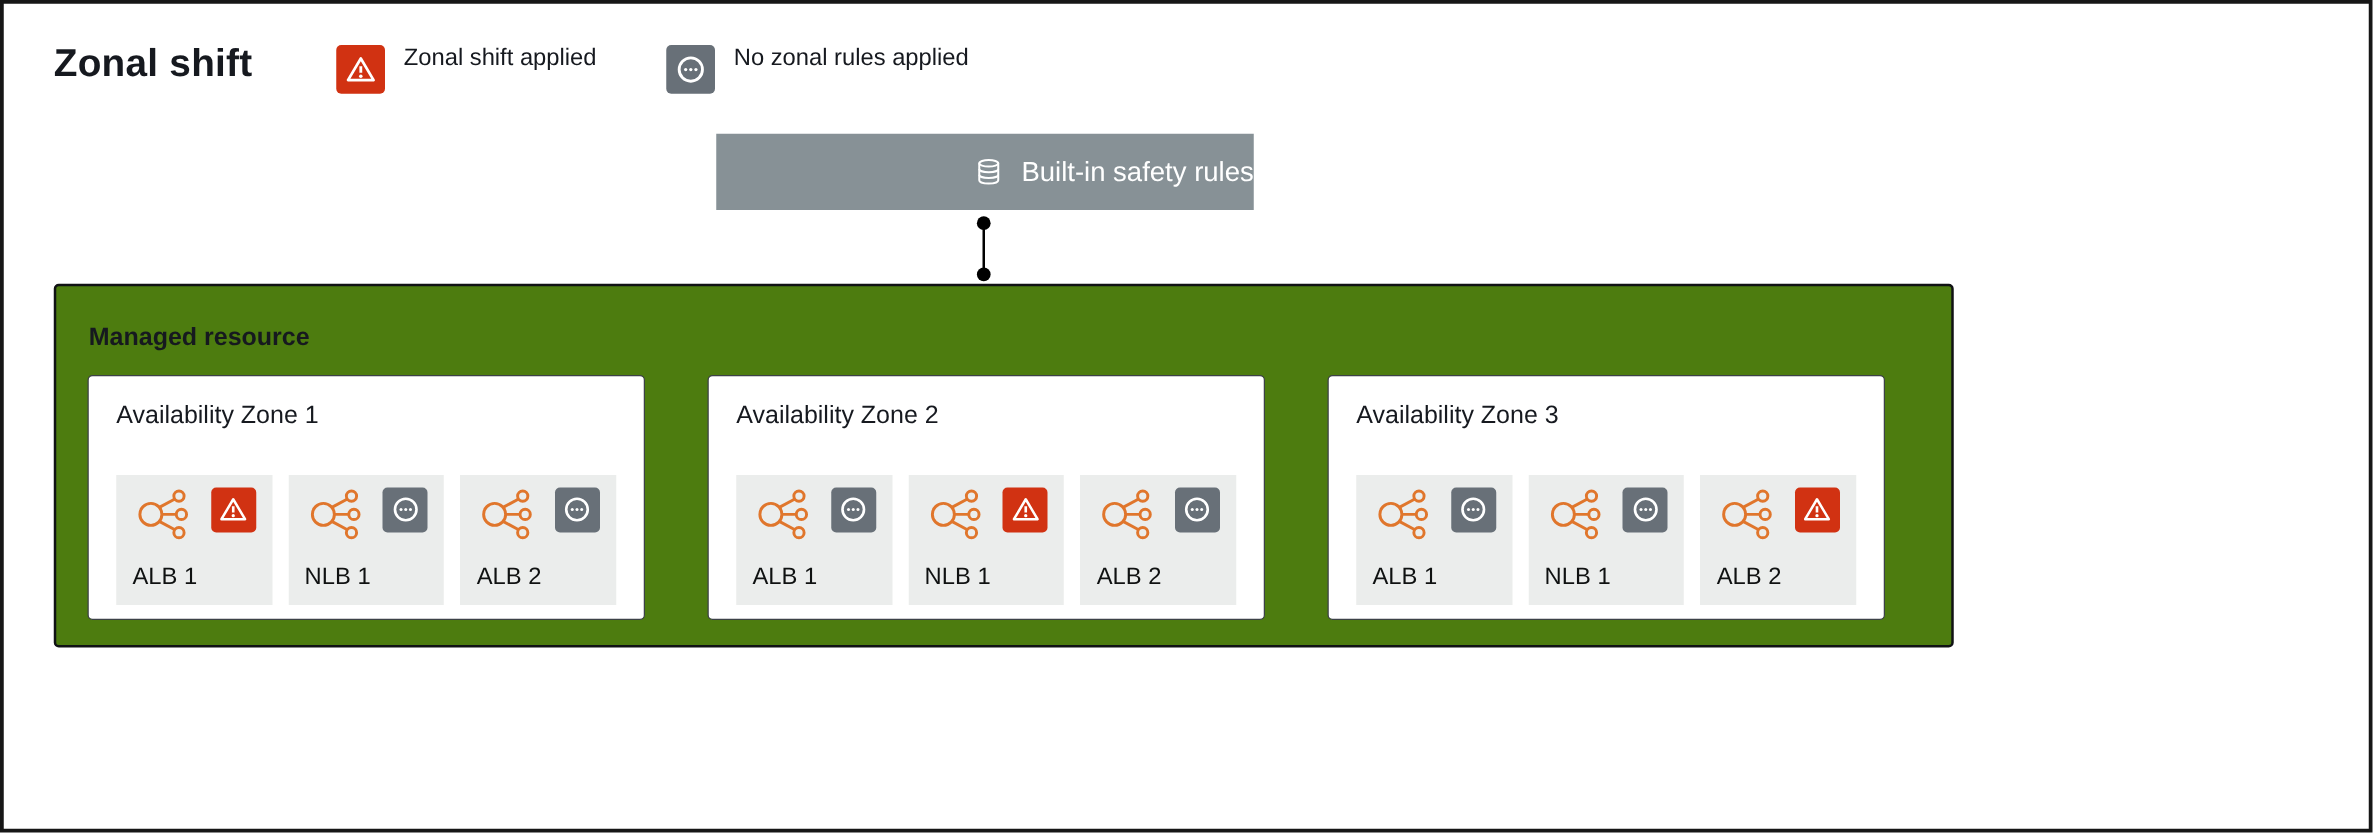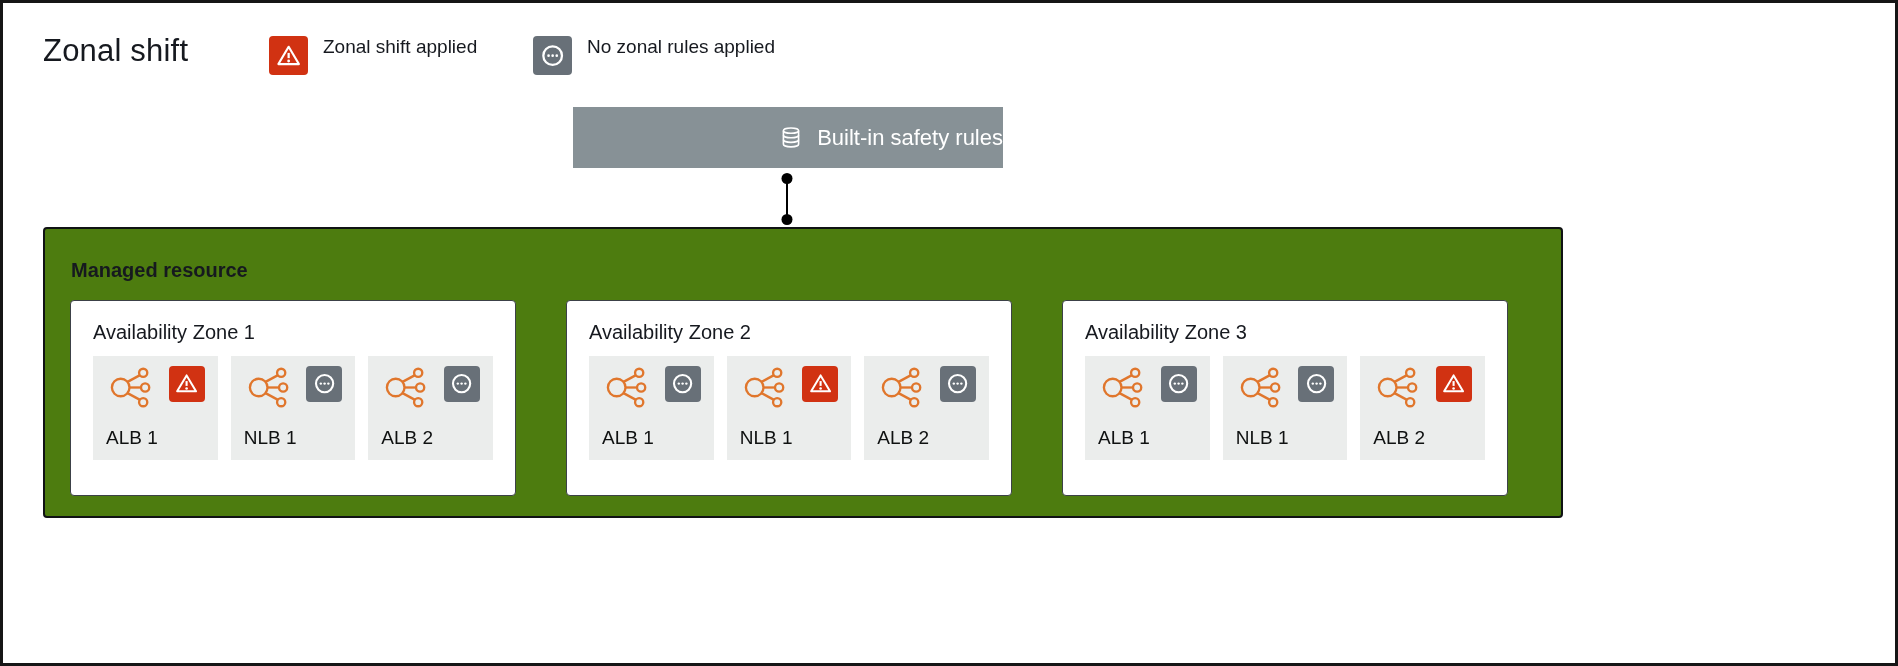--- a/index.html
+++ b/index.html
@@ -5,21 +5,21 @@
   :root{
     --c-applied:#d13212;
     --c-none:#687078;
     --c-safety:#879196;
     --c-lb:#e0762c;
   }
   *{box-sizing:border-box;margin:0;padding:0}
   body{font-family:"Liberation Sans",sans-serif;background:#fff;color:#16191f}
   .canvas{position:relative;width:1898px;height:666px;background:#fff;border:3px solid #161616;overflow:hidden}
 
-  .page-title{position:absolute;left:40px;top:30px;font-size:31px;font-weight:400;letter-spacing:.2px}
+  .page-title{position:absolute;left:40px;top:30px;font-size:31px;font-weight:700;letter-spacing:.2px}
 
   .legend-item{position:absolute;top:33px;display:flex;align-items:flex-start;gap:15px;height:40px}
   .legend-item.applied{left:266px}
   .legend-item.none{left:530px}
   .legend-label{font-size:19px}
 
   .badge{display:inline-flex;align-items:center;justify-content:center;border-radius:4px;flex:0 0 auto}
   .badge svg{width:70%;height:70%}
   .badge-applied{background:var(--c-applied)}
   .badge-none{background:var(--c-none)}
@@ -35,21 +35,21 @@
     width:11px;height:11px;border-radius:50%;background:#000}
   .connector::before{top:-8px}
   .connector::after{bottom:-8px}
 
   .managed{position:absolute;left:40px;top:224px;width:1520px;height:291px;background:#4d7c0f;
     border:2px solid #101214;border-radius:4px}
   .managed-label{position:absolute;left:26px;top:30px;font-size:20px;font-weight:700}
 
   .zones{position:absolute;left:25px;top:71px;display:flex;gap:50px}
   .zone{width:446px;height:196px;background:#fff;border:1px solid #3c4147;border-radius:4px;padding:20px 22px}
-  .zone-label{font-size:20px;margin-bottom:12px}
+  .zone-label{font-size:20px;margin-bottom:36px}
 
   .resources{display:flex;gap:13px}
   .resource-card{width:125px;height:104px;background:#ebedec;padding:10px 13px 11px 13px;
     display:flex;flex-direction:column;justify-content:space-between}
   .icons-row{display:flex;align-items:flex-start;justify-content:space-between}
   .lb-icon{width:47px;height:43px;color:var(--c-lb);display:inline-flex}
   .lb-icon svg{width:100%;height:100%}
   .resource-label{font-size:19px;color:#0f1111}
 </style>
 </head>

